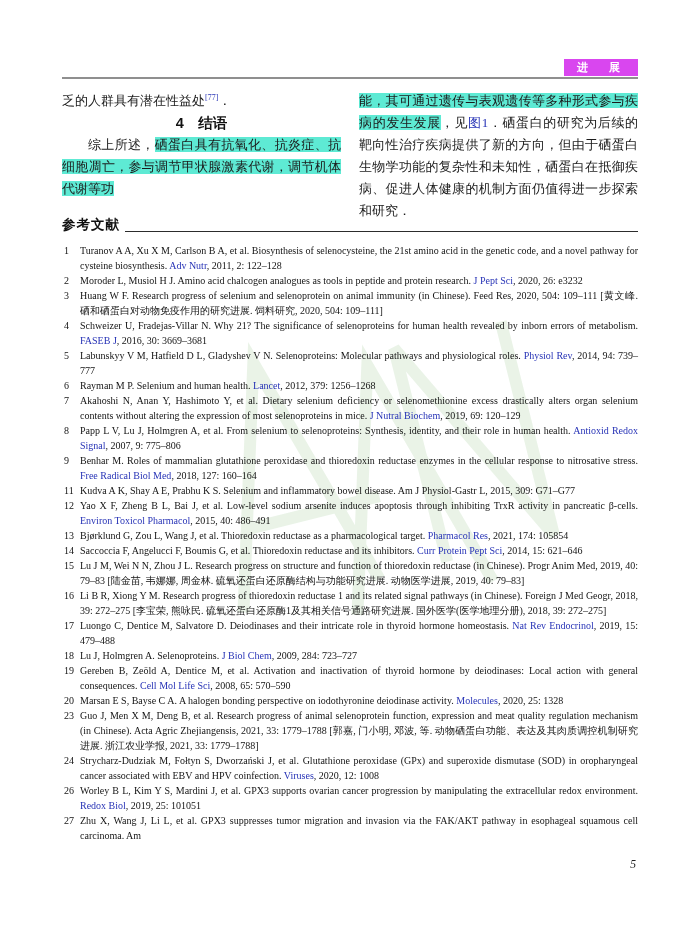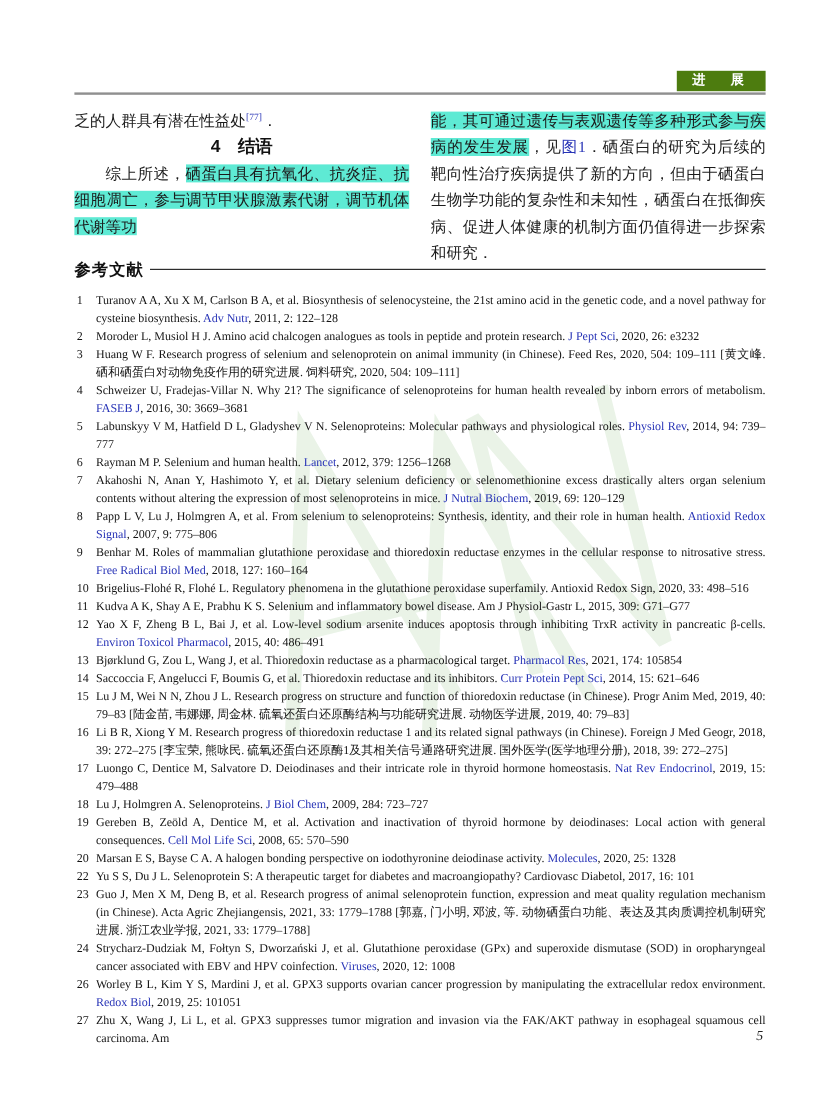--- a/index.html
+++ b/index.html
@@ -6,21 +6,21 @@
   body{
     width:700px;height:933px;background:#ffffff;
     font-family:"Liberation Serif","DejaVu Serif",serif;
     color:#1b1b1b;position:relative;overflow:hidden;
   }
   .page{position:absolute;inset:0;}
 
   
   .header-badge{
     position:absolute;top:59px;right:62px;
-    background:#4d7c0f;color:#ffffff;
+    background:#d946ef;color:#ffffff;
     font-family:"Liberation Sans","DejaVu Sans",sans-serif;
     font-size:11px;font-weight:bold;line-height:14px;
     padding:1px 9px 2px 13px;letter-spacing:9px;
   }
   .header-rule{
     position:absolute;top:77px;left:62px;right:62px;height:2px;background:#8f8f8f;
   }
 
   
   .columns{
@@ -39,21 +39,21 @@
   
   .seg-normal{}
   .seg-highlight{background:#5eead4;box-decoration-break:clone;-webkit-box-decoration-break:clone;}
   .seg-link{color:#2733b6;}
   .seg-italic{font-style:italic;}
   sup.sup-link{color:#2733b6;font-size:8px;line-height:0;vertical-align:super;}
 
   
   .refs-header{
     position:absolute;top:216px;left:62px;width:576px;
-    display:flex;align-items:center;z-index:2;
+    display:flex;align-items:flex-end;z-index:2;
   }
   .refs-header .refs-title{
     font-family:"Liberation Sans","DejaVu Sans",sans-serif;
     font-weight:bold;font-size:13.5px;color:#111;letter-spacing:1px;
   }
   .refs-header .refs-rule{flex:1;border-bottom:1.3px solid #2c2c2c;margin:0 0 2px 5px;}
 
   .refs-list{
     position:absolute;top:243px;left:62px;width:576px;z-index:2;
     font-size:10px;line-height:15px;color:#141414;
@@ -108,32 +108,30 @@
   <div class="refs-list">
       <div class="ref-item"><span class="ref-no">1</span><span class="ref-text"><span class="seg-normal">Turanov A A, Xu X M, Carlson B A, et al. Biosynthesis of selenocysteine, the 21st amino acid in the genetic code, and a novel pathway for cysteine biosynthesis. </span><span class="seg-link">Adv Nutr</span><span class="seg-normal">, 2011, 2: 122–128</span></span></div>
       <div class="ref-item"><span class="ref-no">2</span><span class="ref-text"><span class="seg-normal">Moroder L, Musiol H J. Amino acid chalcogen analogues as tools in peptide and protein research. </span><span class="seg-link">J Pept Sci</span><span class="seg-normal">, 2020, 26: e3232</span></span></div>
       <div class="ref-item"><span class="ref-no">3</span><span class="ref-text"><span class="seg-normal">Huang W F. Research progress of selenium and selenoprotein on animal immunity (in Chinese). Feed Res, 2020, 504: 109–111 [黄文峰. 硒和硒蛋白对动物免疫作用的研究进展. 饲料研究, 2020, 504: 109–111]</span></span></div>
       <div class="ref-item"><span class="ref-no">4</span><span class="ref-text"><span class="seg-normal">Schweizer U, Fradejas-Villar N. Why 21? The significance of selenoproteins for human health revealed by inborn errors of metabolism. </span><span class="seg-link">FASEB J</span><span class="seg-normal">, 2016, 30: 3669–3681</span></span></div>
       <div class="ref-item"><span class="ref-no">5</span><span class="ref-text"><span class="seg-normal">Labunskyy V M, Hatfield D L, Gladyshev V N. Selenoproteins: Molecular pathways and physiological roles. </span><span class="seg-link">Physiol Rev</span><span class="seg-normal">, 2014, 94: 739–777</span></span></div>
       <div class="ref-item"><span class="ref-no">6</span><span class="ref-text"><span class="seg-normal">Rayman M P. Selenium and human health. </span><span class="seg-link">Lancet</span><span class="seg-normal">, 2012, 379: 1256–1268</span></span></div>
       <div class="ref-item"><span class="ref-no">7</span><span class="ref-text"><span class="seg-normal">Akahoshi N, Anan Y, Hashimoto Y, et al. Dietary selenium deficiency or selenomethionine excess drastically alters organ selenium contents without altering the expression of most selenoproteins in mice. </span><span class="seg-link">J Nutral Biochem</span><span class="seg-normal">, 2019, 69: 120–129</span></span></div>
       <div class="ref-item"><span class="ref-no">8</span><span class="ref-text"><span class="seg-normal">Papp L V, Lu J, Holmgren A, et al. From selenium to selenoproteins: Synthesis, identity, and their role in human health. </span><span class="seg-link">Antioxid Redox Signal</span><span class="seg-normal">, 2007, 9: 775–806</span></span></div>
       <div class="ref-item"><span class="ref-no">9</span><span class="ref-text"><span class="seg-normal">Benhar M. Roles of mammalian glutathione peroxidase and thioredoxin reductase enzymes in the cellular response to nitrosative stress. </span><span class="seg-link">Free Radical Biol Med</span><span class="seg-normal">, 2018, 127: 160–164</span></span></div>
-      <div class="ref-item"><span class="ref-no">10</span><span class="ref-text"><span class="seg-normal">Brigelius-Flohé R, Flohé L. Regulatory phenomena in the glutathione peroxidase superfamily. Antioxid Redox Sign, 2020, 33: 498–516</span></span></div>
       <div class="ref-item"><span class="ref-no">11</span><span class="ref-text"><span class="seg-normal">Kudva A K, Shay A E, Prabhu K S. Selenium and inflammatory bowel disease. Am J Physiol-Gastr L, 2015, 309: G71–G77</span></span></div>
       <div class="ref-item"><span class="ref-no">12</span><span class="ref-text"><span class="seg-normal">Yao X F, Zheng B L, Bai J, et al. Low-level sodium arsenite induces apoptosis through inhibiting TrxR activity in pancreatic β-cells. </span><span class="seg-link">Environ Toxicol Pharmacol</span><span class="seg-normal">, 2015, 40: 486–491</span></span></div>
       <div class="ref-item"><span class="ref-no">13</span><span class="ref-text"><span class="seg-normal">Bjørklund G, Zou L, Wang J, et al. Thioredoxin reductase as a pharmacological target. </span><span class="seg-link">Pharmacol Res</span><span class="seg-normal">, 2021, 174: 105854</span></span></div>
       <div class="ref-item"><span class="ref-no">14</span><span class="ref-text"><span class="seg-normal">Saccoccia F, Angelucci F, Boumis G, et al. Thioredoxin reductase and its inhibitors. </span><span class="seg-link">Curr Protein Pept Sci</span><span class="seg-normal">, 2014, 15: 621–646</span></span></div>
       <div class="ref-item"><span class="ref-no">15</span><span class="ref-text"><span class="seg-normal">Lu J M, Wei N N, Zhou J L. Research progress on structure and function of thioredoxin reductase (in Chinese). Progr Anim Med, 2019, 40: 79–83 [陆金苗, 韦娜娜, 周金林. 硫氧还蛋白还原酶结构与功能研究进展. 动物医学进展, 2019, 40: 79–83]</span></span></div>
       <div class="ref-item"><span class="ref-no">16</span><span class="ref-text"><span class="seg-normal">Li B R, Xiong Y M. Research progress of thioredoxin reductase 1 and its related signal pathways (in Chinese). Foreign J Med Geogr, 2018, 39: 272–275 [李宝荣, 熊咏民. 硫氧还蛋白还原酶1及其相关信号通路研究进展. 国外医学(医学地理分册), 2018, 39: 272–275]</span></span></div>
       <div class="ref-item"><span class="ref-no">17</span><span class="ref-text"><span class="seg-normal">Luongo C, Dentice M, Salvatore D. Deiodinases and their intricate role in thyroid hormone homeostasis. </span><span class="seg-link">Nat Rev Endocrinol</span><span class="seg-normal">, 2019, 15: 479–488</span></span></div>
       <div class="ref-item"><span class="ref-no">18</span><span class="ref-text"><span class="seg-normal">Lu J, Holmgren A. Selenoproteins. </span><span class="seg-link">J Biol Chem</span><span class="seg-normal">, 2009, 284: 723–727</span></span></div>
       <div class="ref-item"><span class="ref-no">19</span><span class="ref-text"><span class="seg-normal">Gereben B, Zeöld A, Dentice M, et al. Activation and inactivation of thyroid hormone by deiodinases: Local action with general consequences. </span><span class="seg-link">Cell Mol Life Sci</span><span class="seg-normal">, 2008, 65: 570–590</span></span></div>
       <div class="ref-item"><span class="ref-no">20</span><span class="ref-text"><span class="seg-normal">Marsan E S, Bayse C A. A halogen bonding perspective on iodothyronine deiodinase activity. </span><span class="seg-link">Molecules</span><span class="seg-normal">, 2020, 25: 1328</span></span></div>
-      <div class="ref-item"><span class="ref-no">22</span><span class="ref-text"><span class="seg-normal">Yu S S, Du J L. Selenoprotein S: A therapeutic target for diabetes and macroangiopathy? Cardiovasc Diabetol, 2017, 16: 101</span></span></div>
       <div class="ref-item"><span class="ref-no">23</span><span class="ref-text"><span class="seg-normal">Guo J, Men X M, Deng B, et al. Research progress of animal selenoprotein function, expression and meat quality regulation mechanism (in Chinese).  Acta Agric Zhejiangensis, 2021, 33: 1779–1788 [郭嘉, 门小明, 邓波, 等. 动物硒蛋白功能、表达及其肉质调控机制研究进展. 浙江农业学报, 2021, 33: 1779–1788]</span></span></div>
       <div class="ref-item"><span class="ref-no">24</span><span class="ref-text"><span class="seg-normal">Strycharz-Dudziak M, Fołtyn S, Dworzański J, et al. Glutathione peroxidase (GPx) and superoxide dismutase (SOD) in oropharyngeal cancer associated with EBV and HPV coinfection. </span><span class="seg-link">Viruses</span><span class="seg-normal">, 2020, 12: 1008</span></span></div>
       <div class="ref-item"><span class="ref-no">26</span><span class="ref-text"><span class="seg-normal">Worley B L, Kim Y S, Mardini J, et al. GPX3 supports ovarian cancer progression by manipulating the extracellular redox environment. </span><span class="seg-link">Redox Biol</span><span class="seg-normal">, 2019, 25: 101051</span></span></div>
       <div class="ref-item"><span class="ref-no">27</span><span class="ref-text"><span class="seg-normal">Zhu X, Wang J, Li L, et al. GPX3 suppresses tumor migration and invasion via the FAK/AKT pathway in esophageal squamous cell carcinoma. Am</span></span></div>
     </div>
 
   <div class="page-number">5</div>
 
 </div>
 

